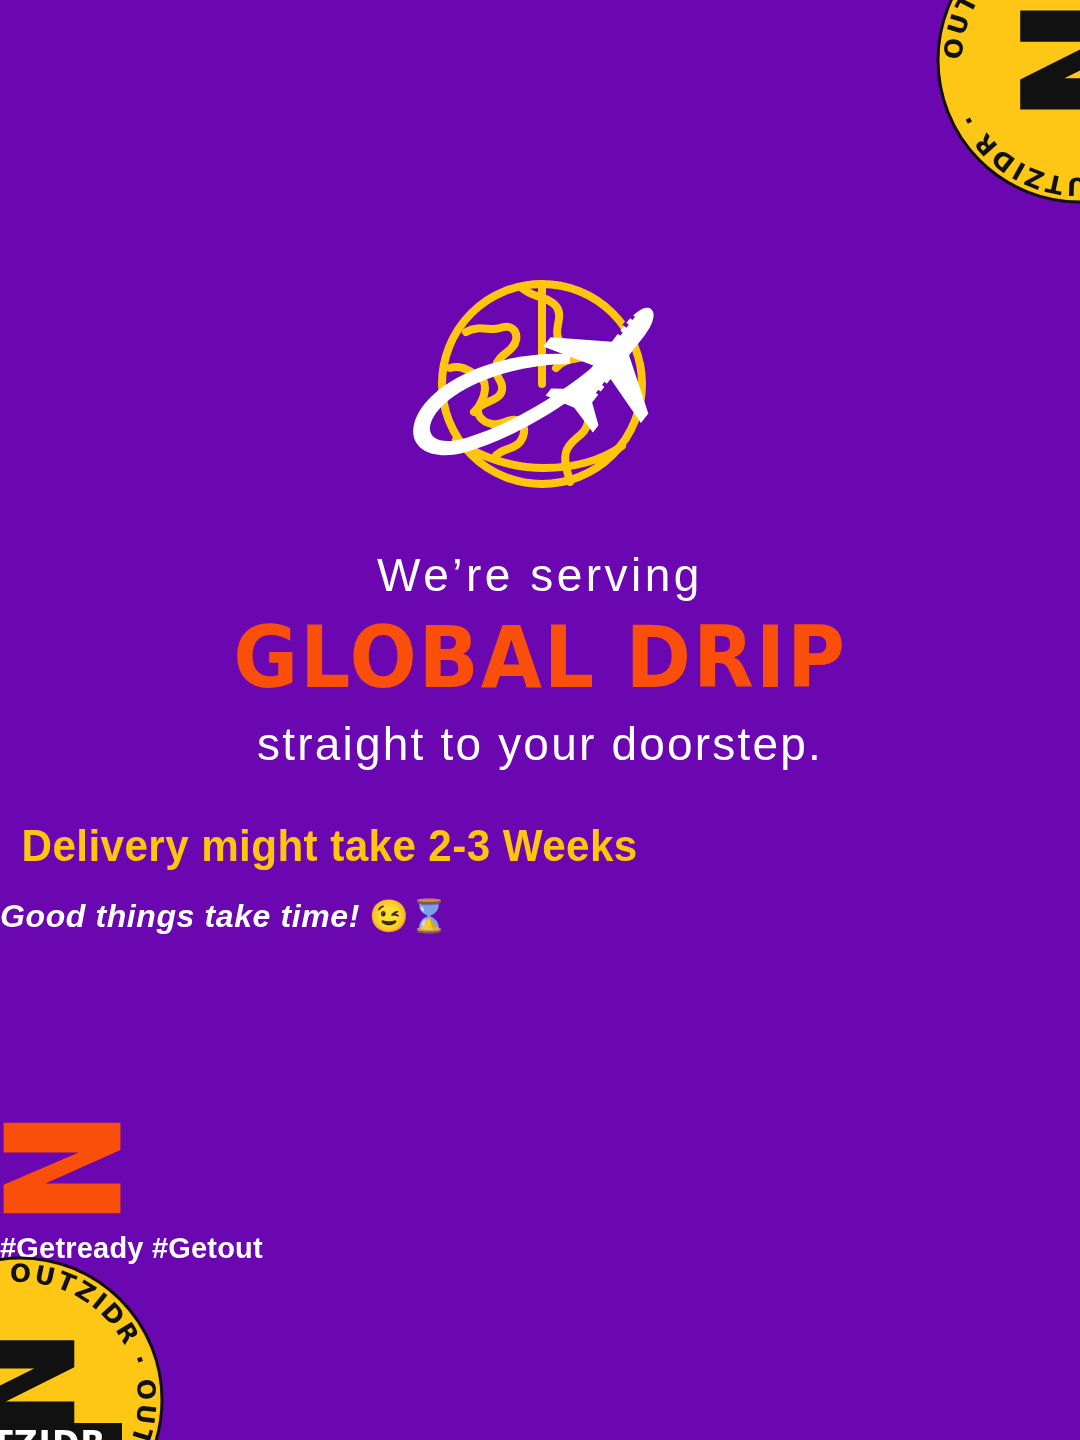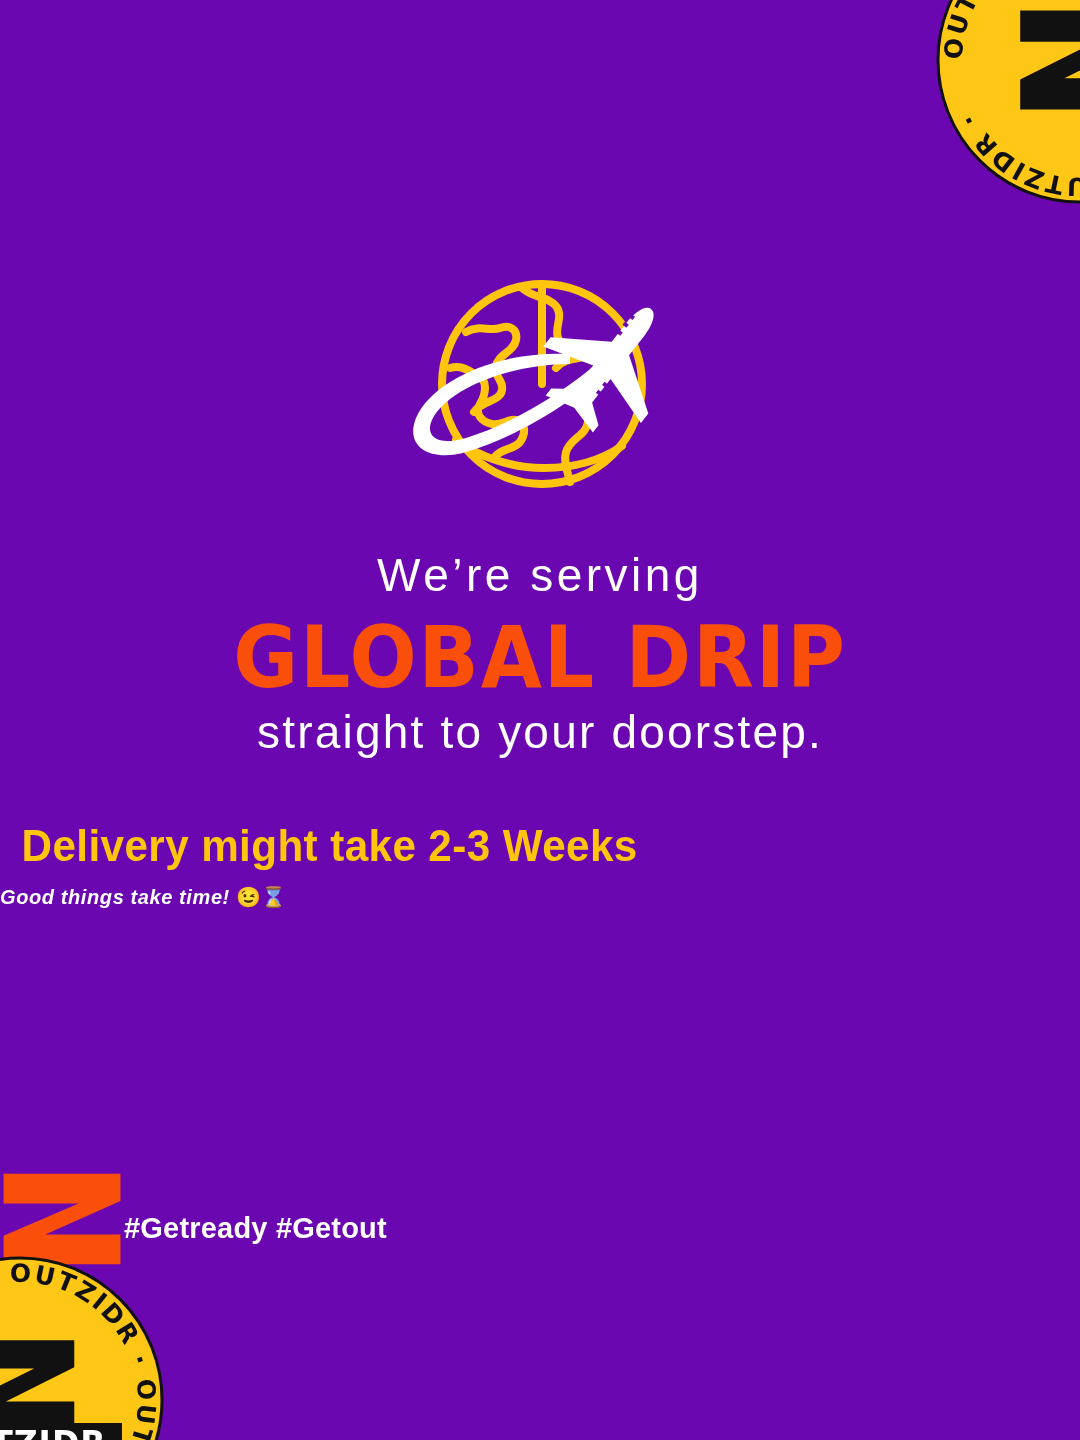--- a/index.html
+++ b/index.html
@@ -61,55 +61,55 @@
     margin-top:8px;
     transform:scaleX(0.92);
     white-space:nowrap;
   }
   #line-doorstep {
     font-size:46px;
     font-weight:300;
     color:#FFFFFF;
     letter-spacing:2.2px;
     line-height:1.2;
+    margin-top:12px;
   }
 
   
   #delivery-note {
     position:absolute;
     left:0; right:0;
     top:820px;
     text-align:left;
   }
   #delivery-headline {
     font-size:44px;
     font-weight:bold;
     color:#FFC40D;
     letter-spacing:0.4px;
     line-height:1.2;
     transform:scaleX(0.96);
   }
   #delivery-sub {
-    margin-top:12px;
-    font-size:20px;
+    margin-top:24px;
+    font-size:32px;
     font-weight:bold;
     font-style:italic;
     color:#FFFFFF;
     letter-spacing:0.6px;
   }
   #delivery-sub .emoji { font-style:normal; letter-spacing:0; }
 
   
   #footer {
     position:absolute;
     left:0; right:0;
     bottom:175px;
     display:flex;
-    flex-direction:row;
-    align-items:center;
+    flex-direction:column;
   }
   #brand-z svg { display:block; width:124px; height:92px; }
   #hashtags {
     margin-top:18px;
     font-size:29px;
     font-weight:bold;
     color:#FFFFFF;
     letter-spacing:0.2px;
   }
 </style>

